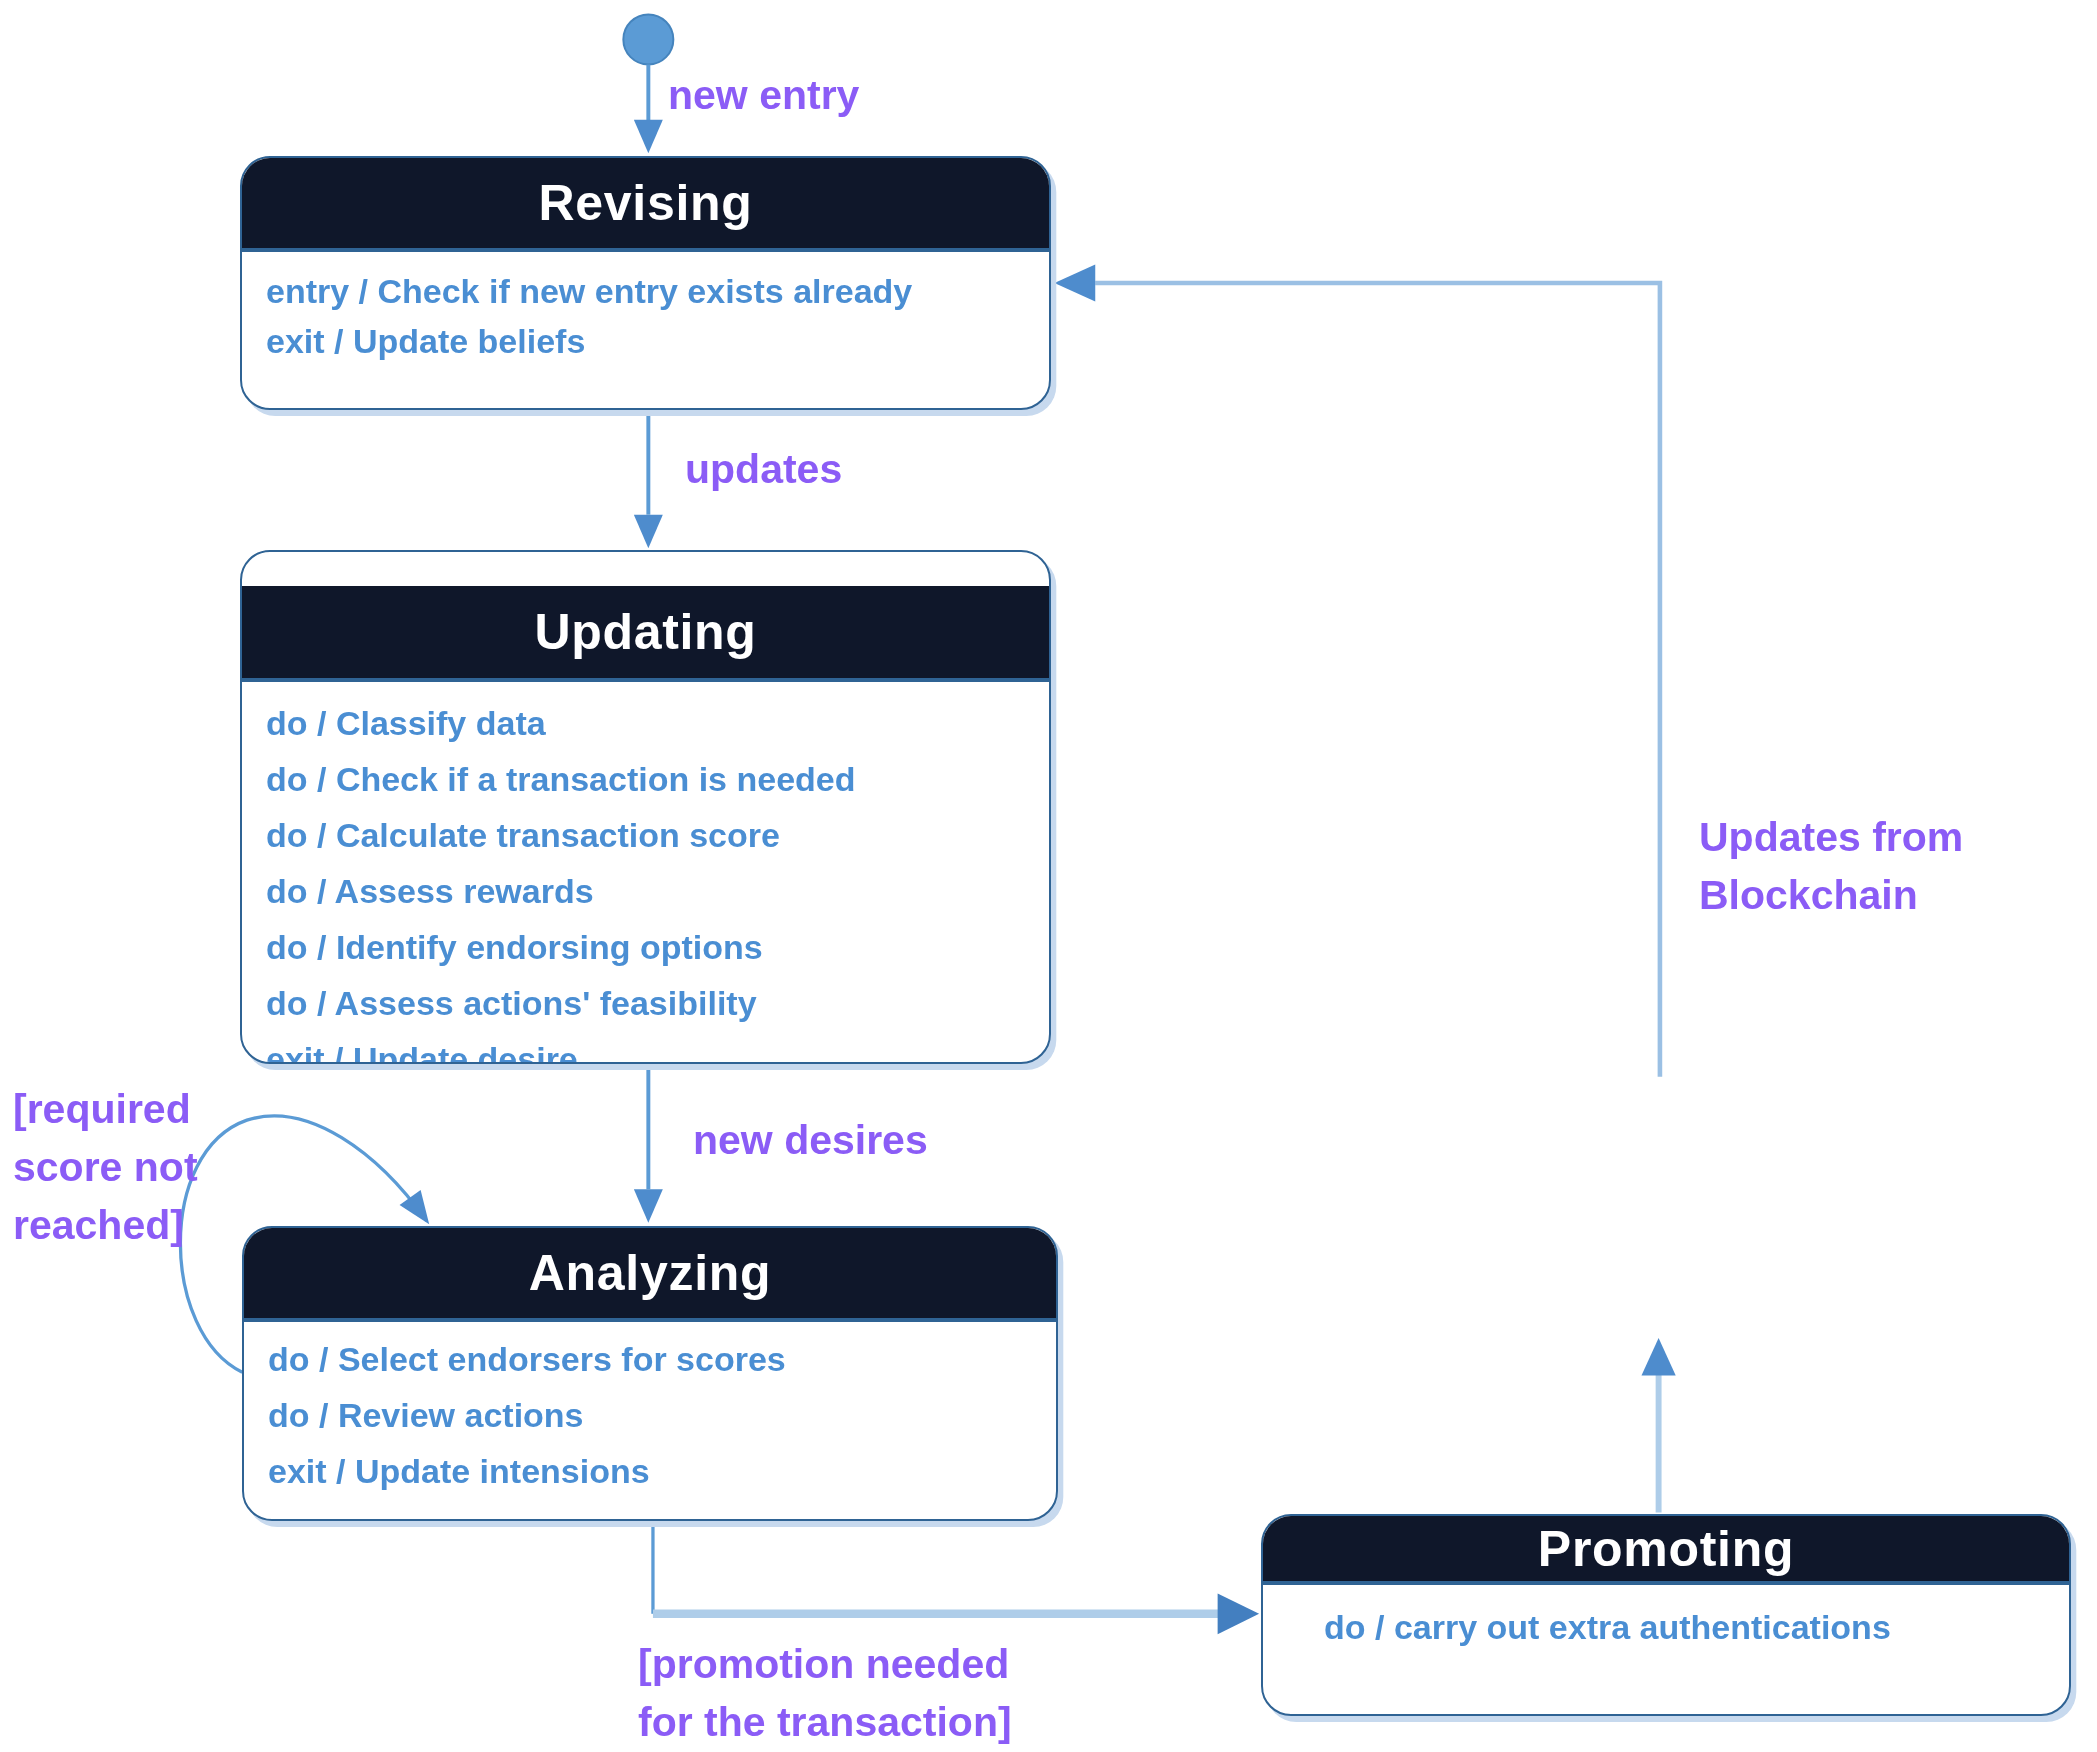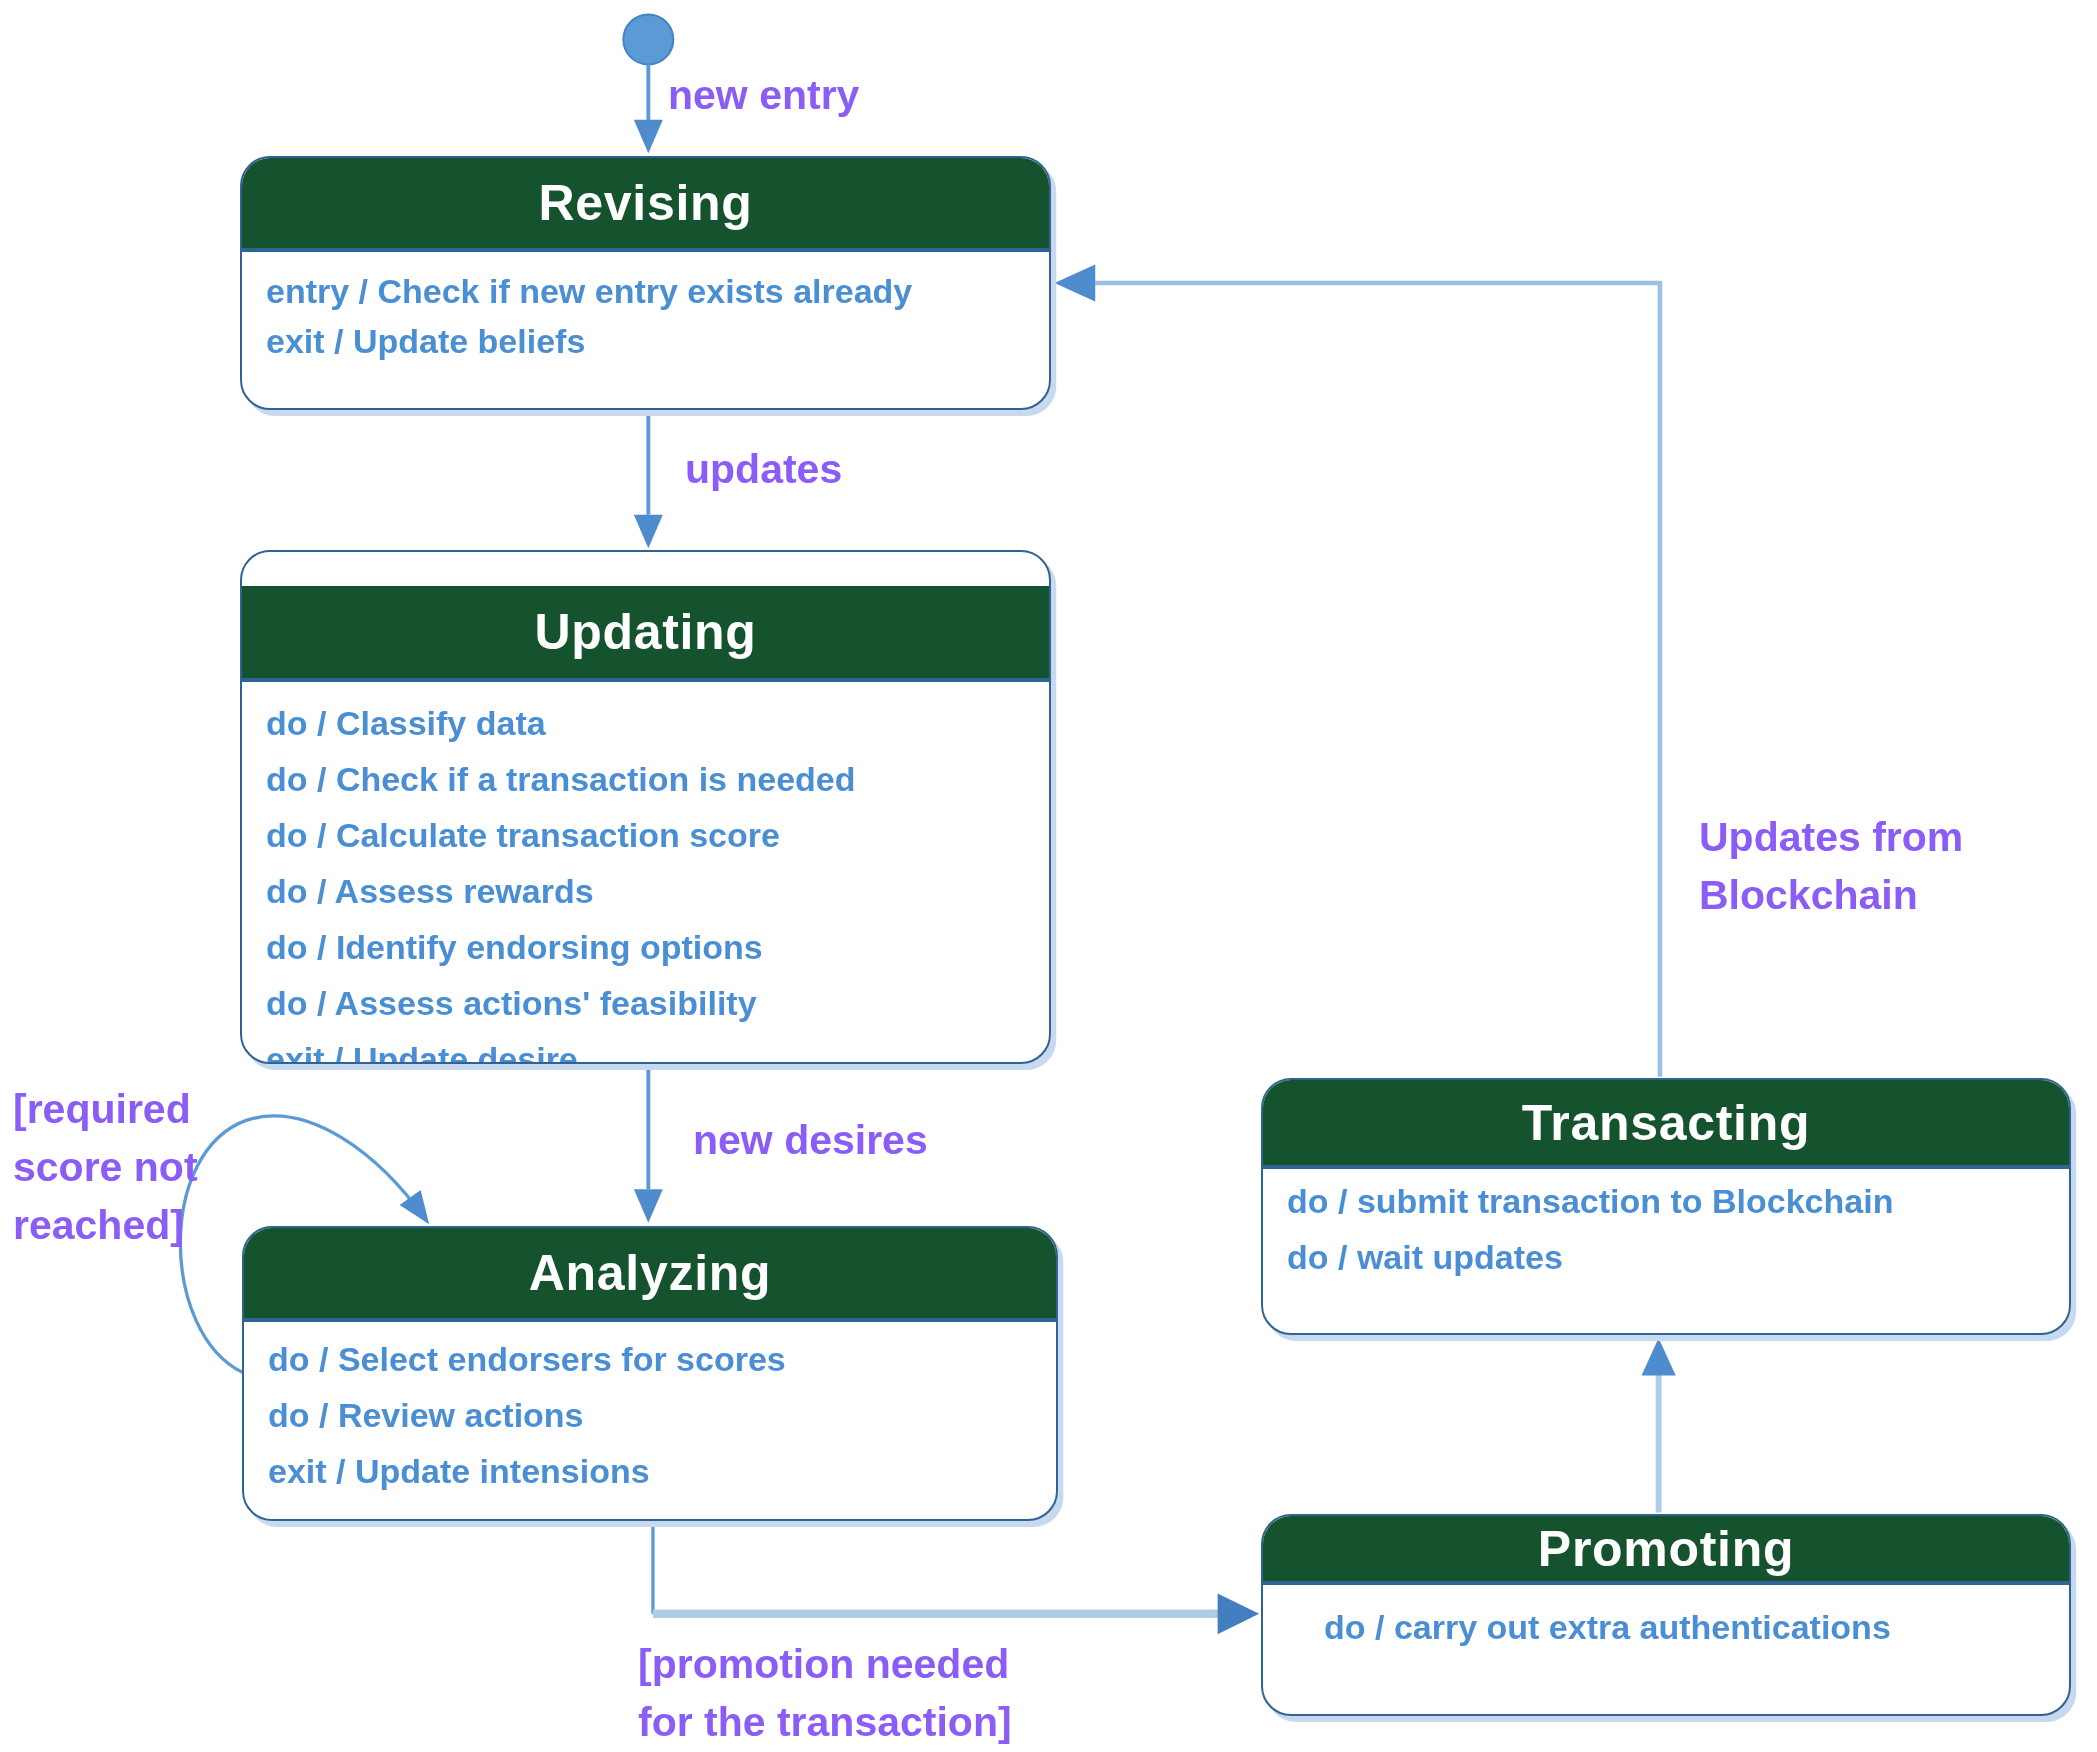--- a/index.html
+++ b/index.html
@@ -8,21 +8,21 @@
     font-family:"Liberation Sans",sans-serif;overflow:hidden;
   }
   #connectors{position:absolute;left:0;top:0;width:2097px;height:1752px;}
   .state{
     position:absolute;box-sizing:border-box;background:#ffffff;
     border:2.6px solid #2f6394;border-radius:30px;
     box-shadow:5.3px 6px 0 #c7d9ee;overflow:hidden;
   }
   .state-header{
     box-sizing:border-box;width:100%;
-    background:#14532d;border-bottom:4px solid #2f6394;
+    background:#0f172a;border-bottom:4px solid #2f6394;
     display:flex;align-items:center;justify-content:center;
     color:#ffffff;font-weight:bold;font-size:50px;letter-spacing:0.7px;
   }
   .state-body{box-sizing:border-box;padding-left:24px;}
   .action{
     display:flex;align-items:center;white-space:nowrap;
     color:#4a8ed3;font-weight:bold;font-size:34px;
   }
   .st-revising  .state-header{height:94px;}
   .st-revising  .state-body{padding-top:14.5px;}
@@ -98,27 +98,20 @@
 
   <div class="state st-analyzing" style="left:242px;top:1226px;width:816px;height:295px;">
     <div class="state-header">Analyzing</div>
     <div class="state-body">
       <div class="action">do / Select endorsers for scores</div>
       <div class="action">do / Review actions</div>
       <div class="action">exit / Update intensions</div>
     </div>
   </div>
 
-  <div class="state st-transacting" style="left:1261px;top:1078px;width:810px;height:257px;">
-    <div class="state-header">Transacting</div>
-    <div class="state-body">
-      <div class="action">do / submit transaction to Blockchain</div>
-      <div class="action">do / wait updates</div>
-    </div>
-  </div>
 
   <div class="state st-promoting" style="left:1261px;top:1514px;width:810px;height:202px;">
     <div class="state-header">Promoting</div>
     <div class="state-body">
       <div class="action">do / carry out extra authentications</div>
     </div>
   </div>
 
   <div class="lbl" style="left:668px;top:66px;">new entry</div>
 

